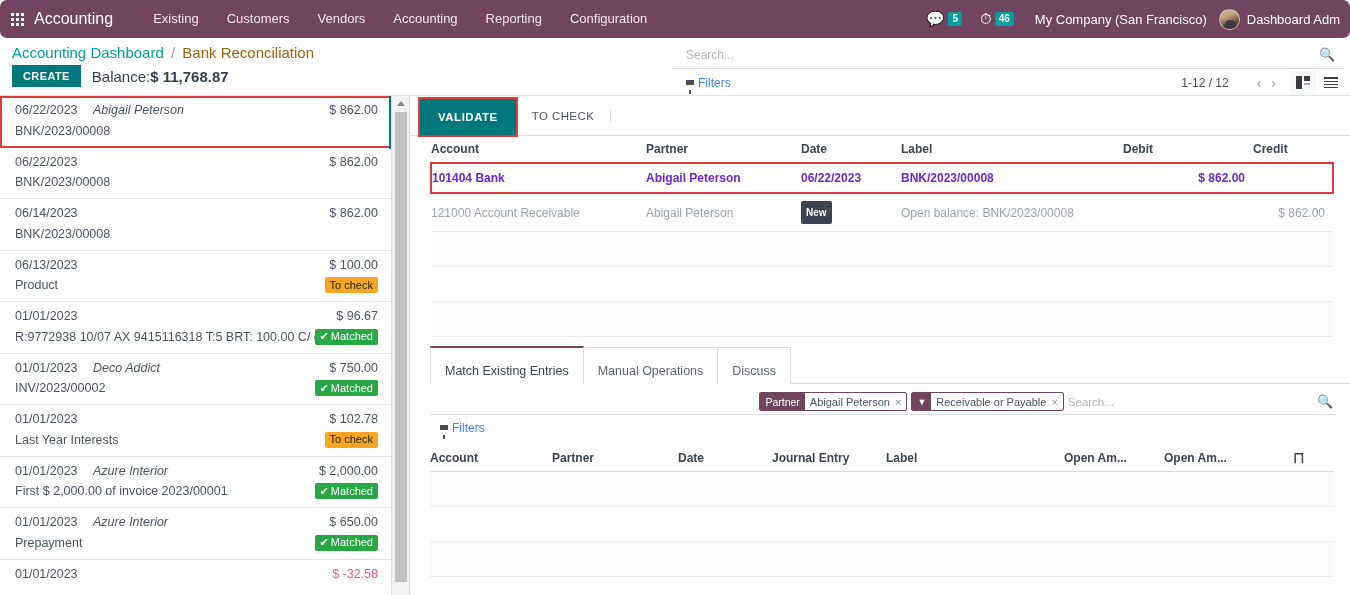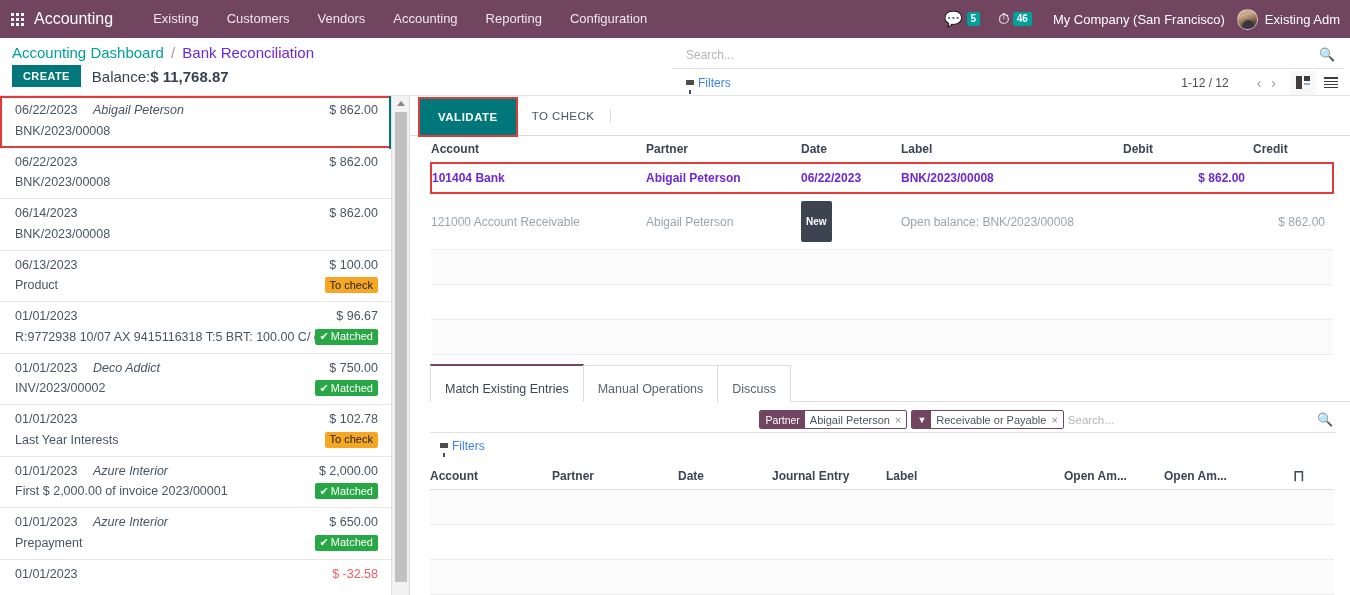--- a/index.html
+++ b/index.html
@@ -13,20 +13,21 @@
   }
 
   
   .navbar {
     height: 38px;
     background: #71445F;
     display: flex;
     align-items: center;
     color: #fff;
     position: relative;
+    border-radius: 7px;
   }
   .nav-apps {
     width: 34px; display: flex; align-items: center; justify-content: center;
     cursor: pointer;
   }
   .grid-icon { display: grid; grid-template-columns: repeat(3,3px); gap: 2px; }
   .grid-icon i { width: 3px; height: 3px; background: #fff; display: block; }
   .nav-brand {
     font-size: 16px; padding-right: 26px; color: #fff; white-space: nowrap;
   }
@@ -61,21 +62,21 @@
 
   
   .control-panel {
     height: 58px; display: flex; border-bottom: 1px solid #e5e5e5;
     background: #fff;
   }
   .cp-left { width: 672px; padding: 6px 12px 0 12px; }
   .breadcrumb { font-size: 15px; color: #5A6871; margin-bottom: 4px; }
   .breadcrumb .bc-link { color: #00A09D; cursor: pointer; }
   .breadcrumb .bc-sep { color: #99a; margin: 0 3px; }
-  .breadcrumb .bc-cur { color: #6d28d9; }
+  .breadcrumb .bc-cur { color: #a16207; }
   .cp-actions { display: flex; align-items: center; gap: 11px; }
   .btn-create {
     background: #00787B; color: #fff; border: none; font-size: 11px;
     font-weight: bold; letter-spacing: .4px; padding: 5px 11px; cursor: pointer;
     border-radius: 0;
   }
   .balance-text { font-size: 15px; color: #374151; }
   .balance-text b { font-weight: bold; }
 
   .cp-right { flex: 1; position: relative; padding-right: 6px; }
@@ -191,21 +192,21 @@
     font-weight: bold; color: #6d28d9; border-top: 2px solid #E03A3A;
     border-bottom: 2px solid #E03A3A; background: #fff;
   }
   tr.line-selected td:first-child { border-left: 2px solid #E03A3A; }
   tr.line-selected td:last-child { border-right: 2px solid #E03A3A; }
   tr.line-muted td { color: #9aa3ad; }
   tr.empty-row td { height: 35px; }
   tr.empty-row.alt td { background: #fbfbfc; }
   .pill-new {
     background: #3c4452; color: #fff; font-size: 10px; font-weight: bold;
-    padding: 14px 5px; border-radius: 2px; display: inline-block; line-height: 13px;
+    padding: 5px 5px; border-radius: 2px; display: inline-block; line-height: 13px;
   }
 
   
   .tabs2 { display: flex; align-items: flex-end; margin: 8px 0 0 20px; border-bottom: 1px solid #dcdcdc; }
   .tab2 {
     font-size: 12.5px; color: #5a6571; padding: 16px 14px 6px 14px;
     border: 1px solid #dcdcdc; border-bottom: none; background: #fff;
     cursor: pointer; margin-right: -1px; position: relative; top: 1px;
   }
   .tab2.active { border-top: 2px solid #71445F; color: #3b4554; background: #fff; }
@@ -268,21 +269,21 @@
       <span class="glyph">💬</span>
       <span class="badge-count">5</span>
     </div>
     <div class="nav-sys">
       <span class="glyph">⏱</span>
       <span class="badge-count">46</span>
     </div>
     <div class="nav-company">My Company (San Francisco)</div>
     <div class="nav-user">
       <span class="avatar"></span>
-      <span class="nav-username">Existing Adm</span>
+      <span class="nav-username">Dashboard Adm</span>
     </div>
   </div>
 </div>
 
 <div class="control-panel">
   <div class="cp-left">
     <div class="breadcrumb">
       <span class="bc-link">Accounting Dashboard</span>
       <span class="bc-sep">/</span>
       <span class="bc-cur">Bank Reconciliation</span>

